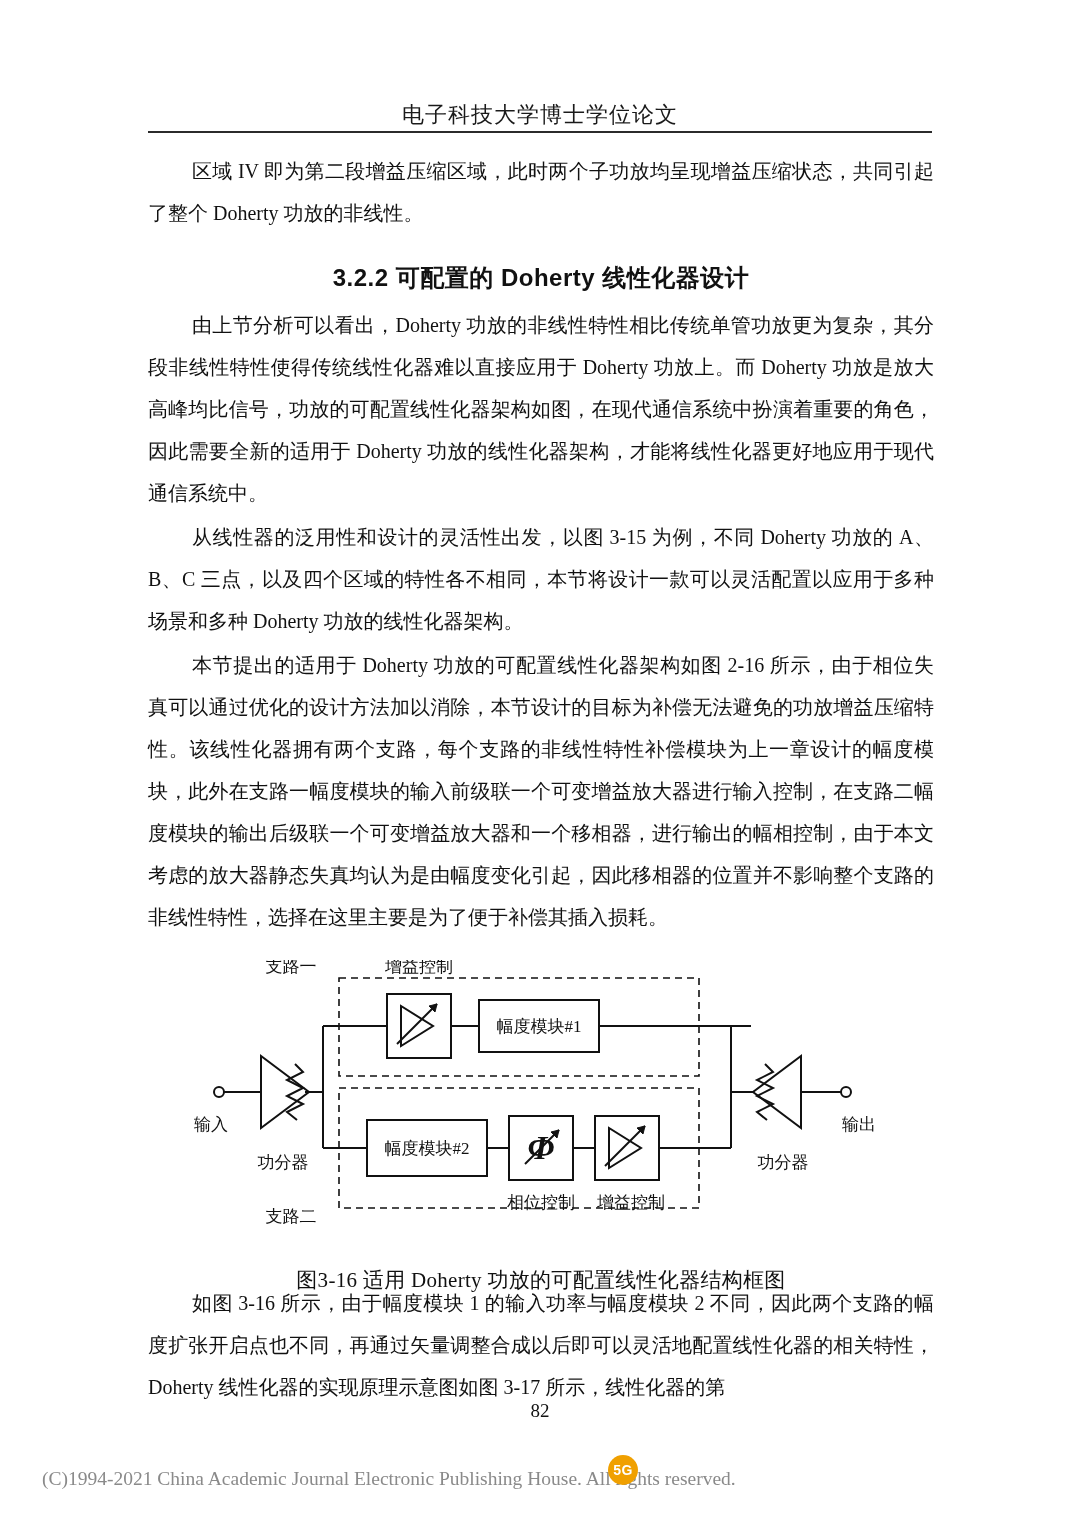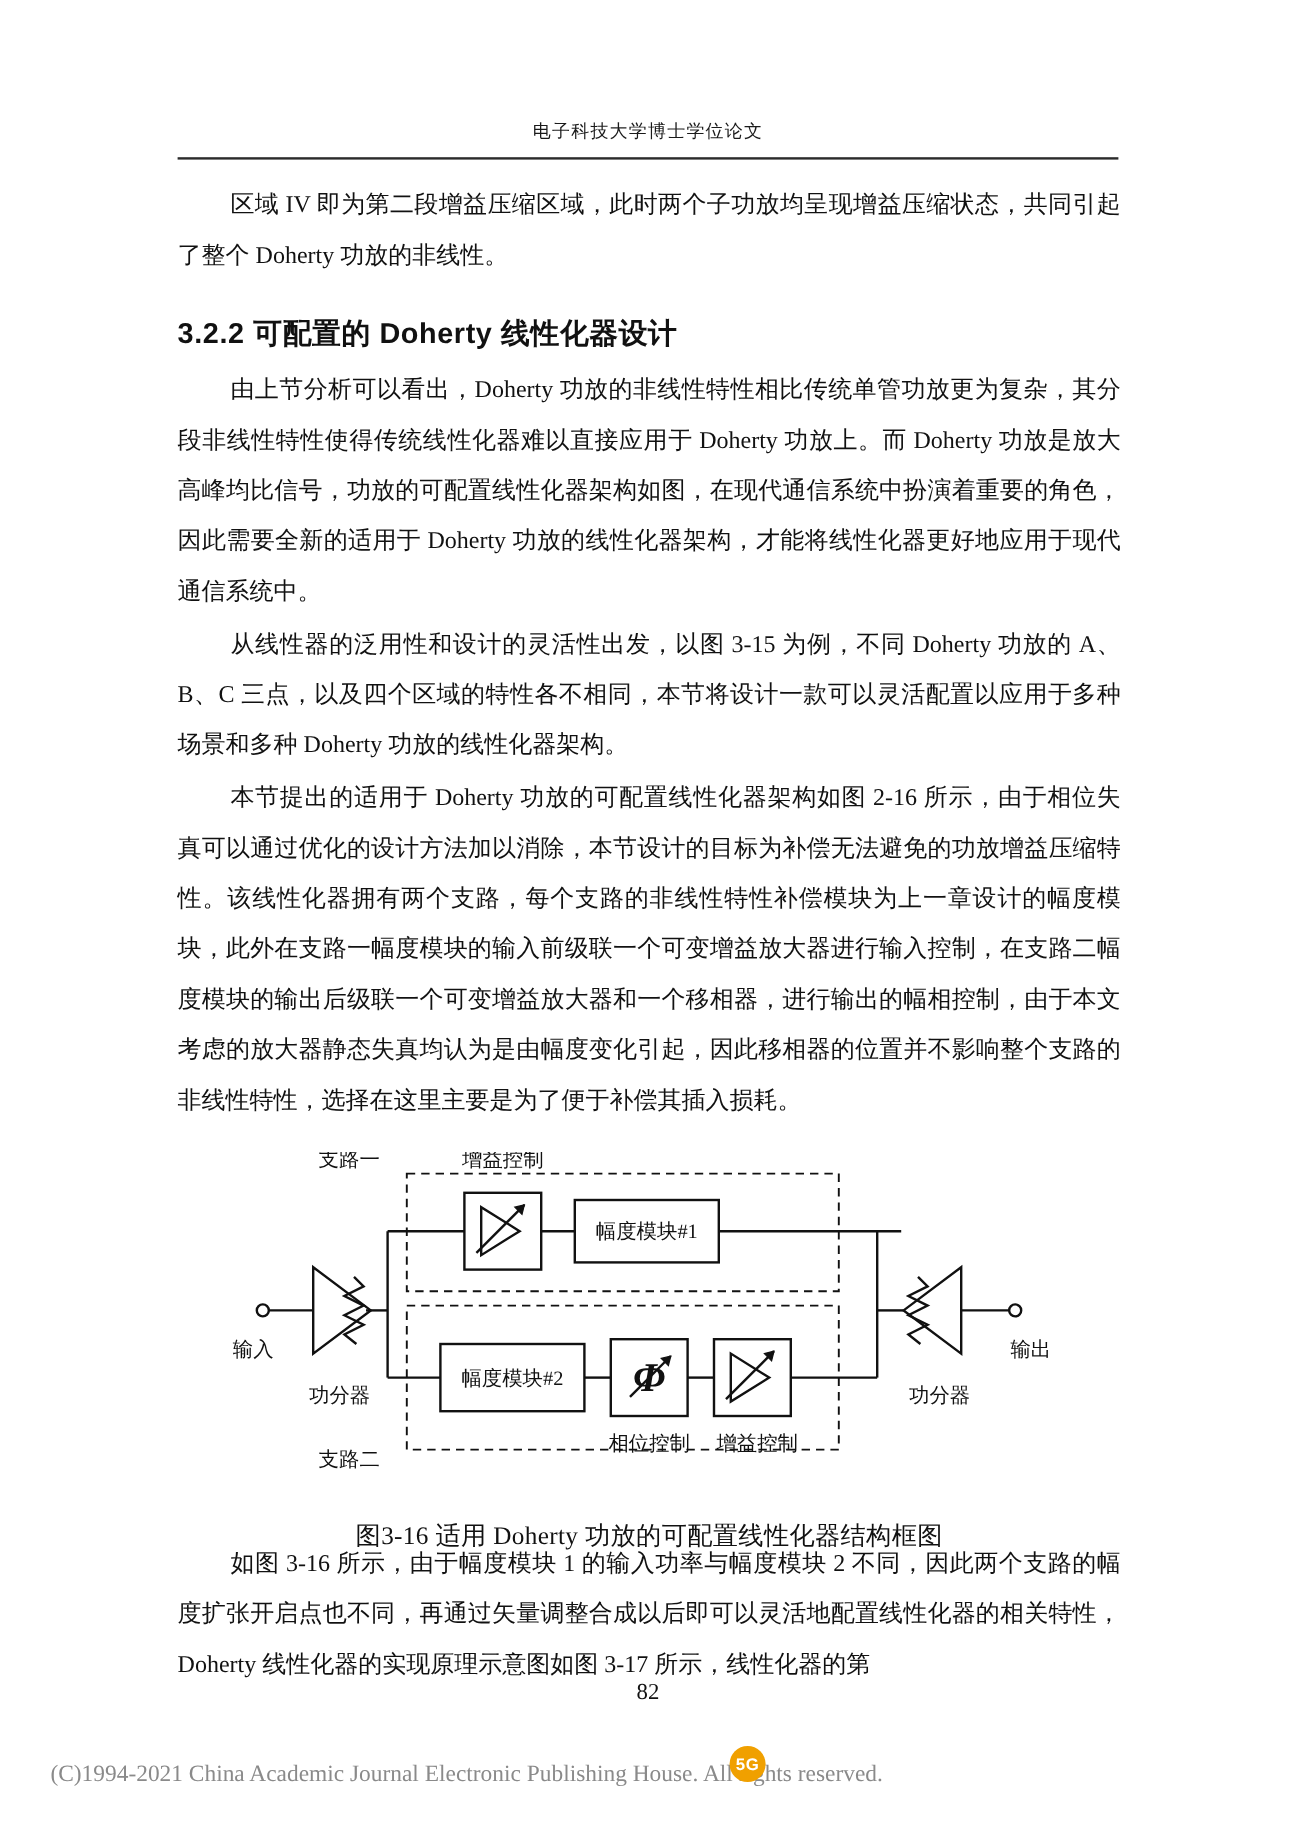--- a/index.html
+++ b/index.html
@@ -19,21 +19,21 @@
     position: absolute;
     inset: 0;
   }
   
   .header {
     position: absolute;
     top: 100px;
     left: 148px;
     width: 784px;
     text-align: center;
-    font-size: 15px;
+    font-size: 22px;
     letter-spacing: 1px;
     color: #1a1a1a;
   }
   .header-rule {
     position: absolute;
     top: 131px;
     left: 148px;
     width: 784px;
     height: 2px;
     background: #2b2b2b;
@@ -52,20 +52,21 @@
     text-align: justify;
     text-justify: inter-ideograph;
     text-indent: 44px;
   }
   h3.section {
     font-size: 24px;
     font-family: "Liberation Sans", sans-serif;
     font-weight: bold;
     margin: 28px 0 10px 0;
     letter-spacing: 0.5px;
+    text-align: center;
   }
   
   .figure {
     position: relative;
     margin: 22px 0 0 0;
     height: 300px;
   }
   .figcaption {
     text-align: center;
     font-size: 21px;

